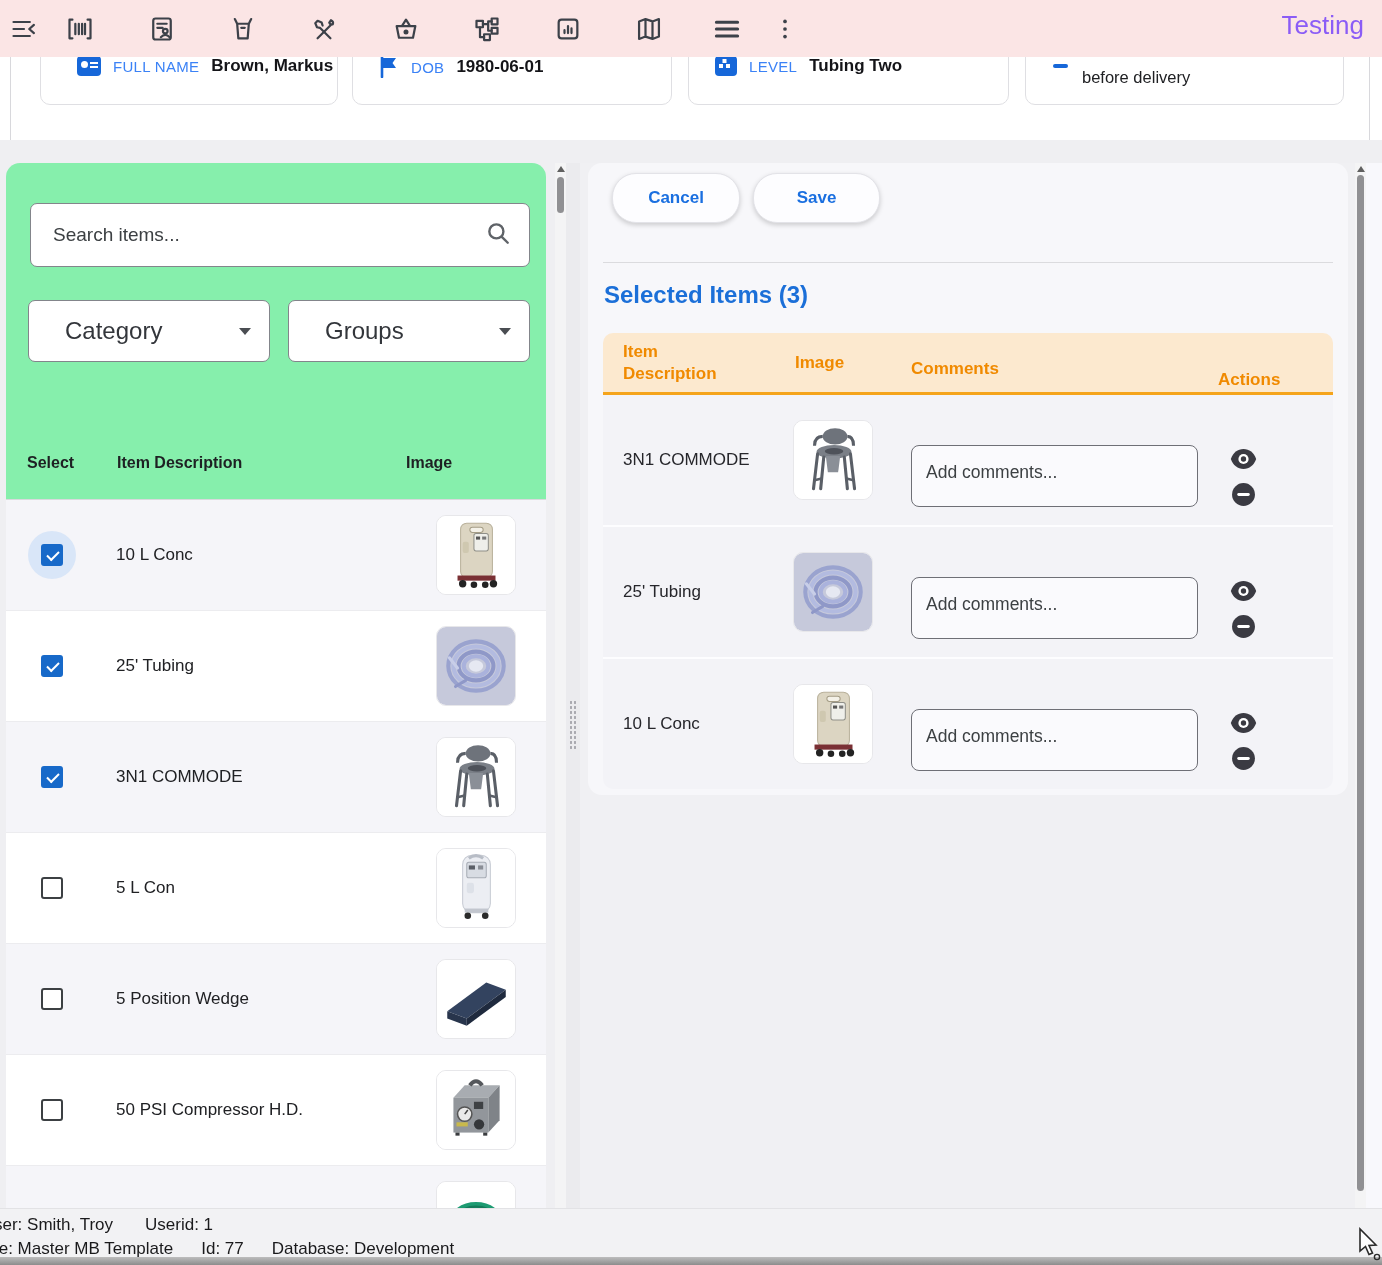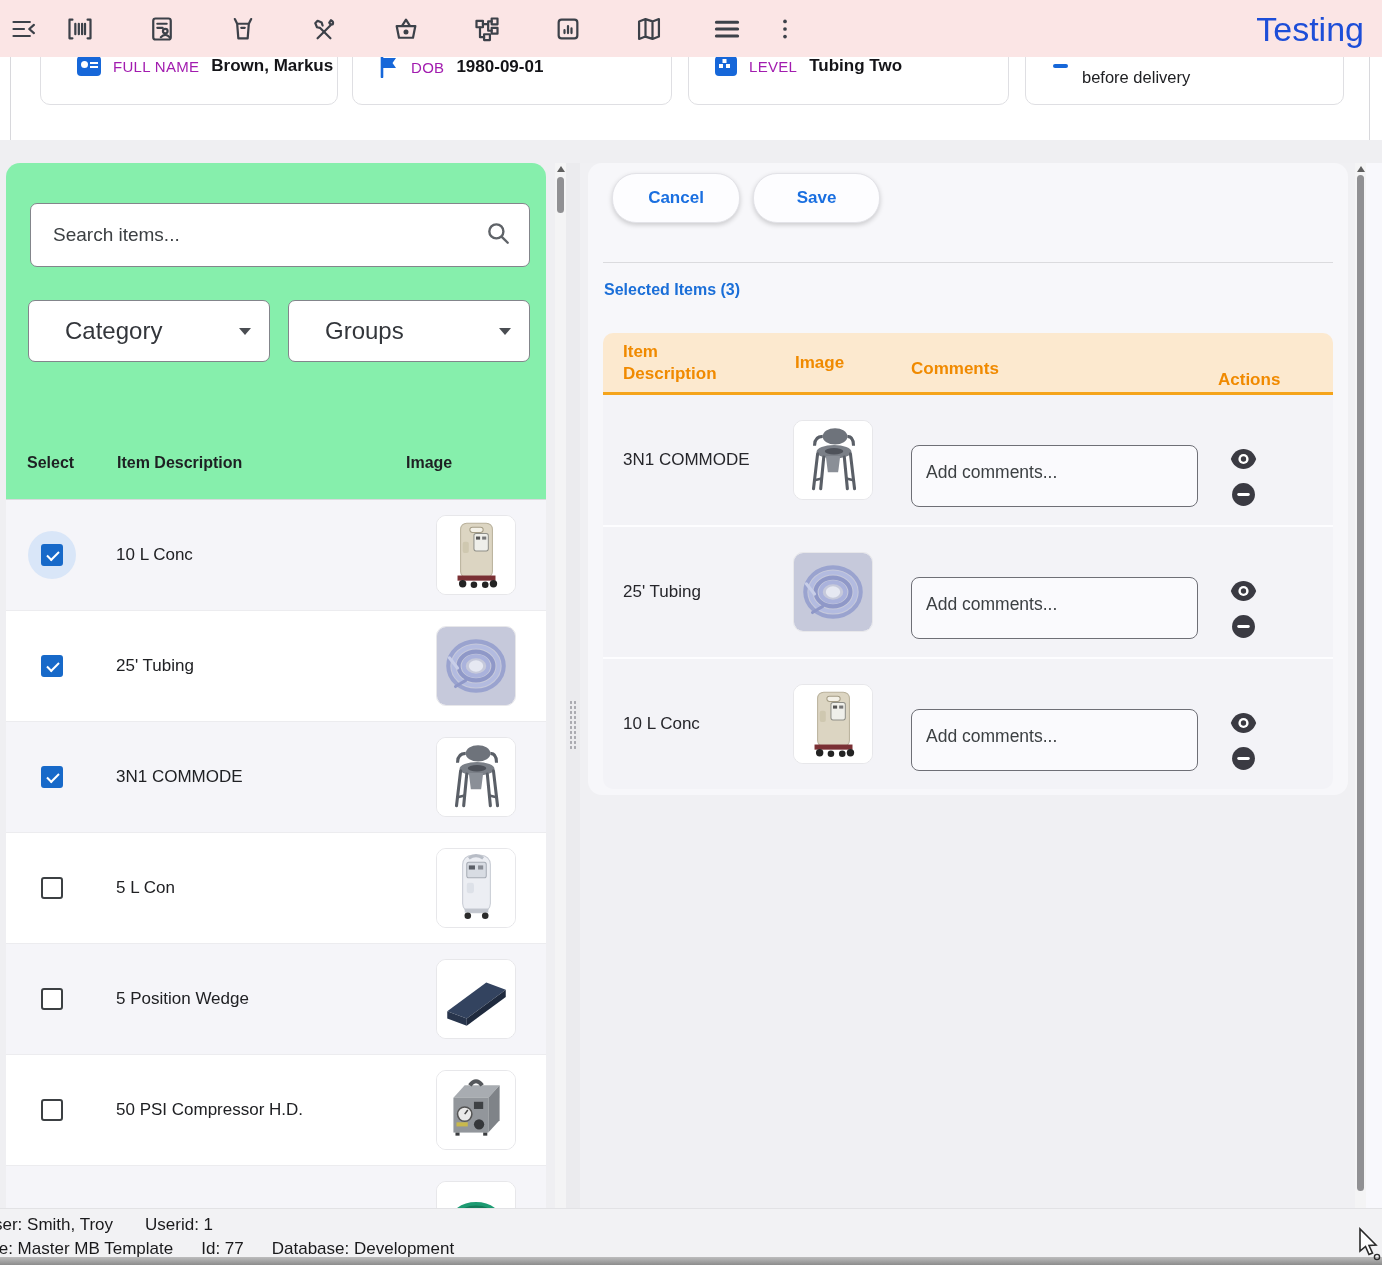--- a/index.html
+++ b/index.html
@@ -2,27 +2,27 @@
 <html><head>
 <meta charset="utf-8">
 <style>
   html,body{margin:0;padding:0;background:#fff;}
   #app{position:relative;width:1382px;height:1265px;overflow:hidden;background:#fff;
        font-family:"Liberation Sans", sans-serif;color:#202124;}
   
   .topbar{position:absolute;left:0;top:0;width:1382px;height:57px;background:#FBE5E5;z-index:5;}
   .tb-icon{position:absolute;top:13px;width:32px;height:32px;display:flex;align-items:center;justify-content:center;cursor:pointer;}
   .tb-icon svg{stroke:#3C4149;fill:none;stroke-width:1.9;stroke-linecap:round;stroke-linejoin:round;}
-  .tb-title{position:absolute;right:18px;top:10px;font-size:34px;font-weight:500;color:#1d4ed8;}
+  .tb-title{position:absolute;right:18px;top:10px;font-size:26px;font-weight:500;color:#8b5cf6;}
   
   .band{position:absolute;left:0;top:57px;width:1382px;height:83px;background:#fff;overflow:hidden;border-bottom:1px solid #E4E4E8;}
   .outer-card{position:absolute;left:10px;right:12px;top:-60px;height:188px;border:1px solid #D8D8DC;border-radius:16px;}
   .pcard{position:absolute;top:-14px;height:60px;border:1px solid #DFDFE3;border-radius:10px;background:#fff;}
   .pcard .prow{position:absolute;left:0;top:12px;right:0;display:flex;align-items:center;}
-  .pcard .plabel{color:#a21caf;font-size:15px;letter-spacing:.3px;white-space:nowrap;}
+  .pcard .plabel{color:#3b82f6;font-size:15px;letter-spacing:.3px;white-space:nowrap;}
   .pcard .pvalue{color:#141418;font-size:17px;font-weight:bold;white-space:nowrap;}
   .badge-ic{width:24px;height:20px;border-radius:4px;background:#1667D9;position:relative;flex:0 0 auto;}
   .badge-ic::after{content:'';position:absolute;left:4px;top:5px;width:7px;height:7px;border-radius:50%;background:#fff;}
   .badge-ic::before{content:'';position:absolute;right:3px;top:6px;width:8px;height:2px;background:#fff;box-shadow:0 4px 0 #fff;}
   .level-ic{width:22px;height:20px;border-radius:4px;background:#1667D9;position:relative;flex:0 0 auto;}
   .level-ic::after{content:'';position:absolute;left:4px;top:8px;width:4px;height:4px;background:#fff;box-shadow:7px 0 0 #fff,3.5px -5px 0 #fff;}
   .dash-ic{width:15px;height:4px;border-radius:2px;background:#1667D9;flex:0 0 auto;}
   
   .workspace{position:absolute;left:0;top:140px;width:1382px;height:1068px;background:#EFEFF2;}
   
@@ -59,21 +59,21 @@
   .grip{position:absolute;left:3px;top:537px;width:8px;height:50px;
         background-image:radial-gradient(circle,#A9A9B0 1.1px,transparent 1.4px);background-size:4px 5px;}
   
   .right-bg{position:absolute;left:580px;top:163px;width:775px;height:1045px;background:#F0F0F3;}
   .right-gutter{position:absolute;left:1366px;top:163px;width:16px;height:1045px;background:#F8F8FC;}
   .right-card{position:absolute;left:8px;top:0;width:760px;height:632px;background:#F7F7FA;border-radius:14px;}
   .pill-btn{position:absolute;top:10px;height:48px;border-radius:24px;background:#FDFDFF;border:1px solid #E3E3E8;
             box-shadow:0 2px 5px rgba(0,0,0,.18);display:flex;align-items:center;justify-content:center;
             font-size:17px;font-weight:bold;color:#1A6FE0;cursor:pointer;font-family:"Liberation Sans",sans-serif;}
   .rt-divider{position:absolute;left:15px;top:99px;width:730px;height:1px;background:#DBDBDE;}
-  .rt-heading{position:absolute;left:16px;top:118px;font-size:16px;font-weight:bold;color:#1B6FD8;}
+  .rt-heading{position:absolute;left:16px;top:118px;font-size:24px;font-weight:bold;color:#1B6FD8;}
   .rtable{position:absolute;left:15px;top:170px;width:730px;}
   .rthead{display:flex;align-items:center;height:62px;background:#FCE9CF;border-radius:10px 10px 0 0;border-bottom:3px solid #F5A41B;
           color:#F08A00;font-weight:bold;font-size:17px;box-sizing:border-box;}
   .rc1{width:170px;padding-left:20px;box-sizing:border-box;}
   .rthead .rc1{width:170px;line-height:22px;}
   .rthead .rc1 span{display:inline-block;width:100px;}
   .rc2{width:120px;display:flex;justify-content:center;}
   .rthead .rc2{justify-content:flex-start;padding-left:22px;box-sizing:border-box;}
   .rc3{width:305px;padding-left:18px;box-sizing:border-box;display:flex;align-items:center;}
   .rthead .rc3{padding-left:18px;margin-top:12px;}
@@ -266,21 +266,21 @@
 
     <div class="pcard" style="left:352px;width:318px;">
       <div class="prow" style="left:26px;gap:12px;">
         <span style="flex:0 0 auto;display:flex;">
           <svg width="20" height="22" viewBox="0 0 20 22">
               <path d="M3 1 V21" stroke="#1667D9" stroke-width="2.6" stroke-linecap="round"></path>
               <path d="M3 2 H17 L13.5 7 L17 12 H3 Z" fill="#1667D9"></path>
             </svg>
         </span>
         <span class="plabel">DOB</span>
-        <span class="pvalue">1980-09-01</span>
+        <span class="pvalue">1980-06-01</span>
       </div>
     </div>
 
     <div class="pcard" style="left:688px;width:319px;">
       <div class="prow" style="left:26px;gap:12px;">
         <span class="level-ic"></span>
         <span class="plabel">LEVEL</span>
         <span class="pvalue">Tubing Two</span>
       </div>
     </div>

